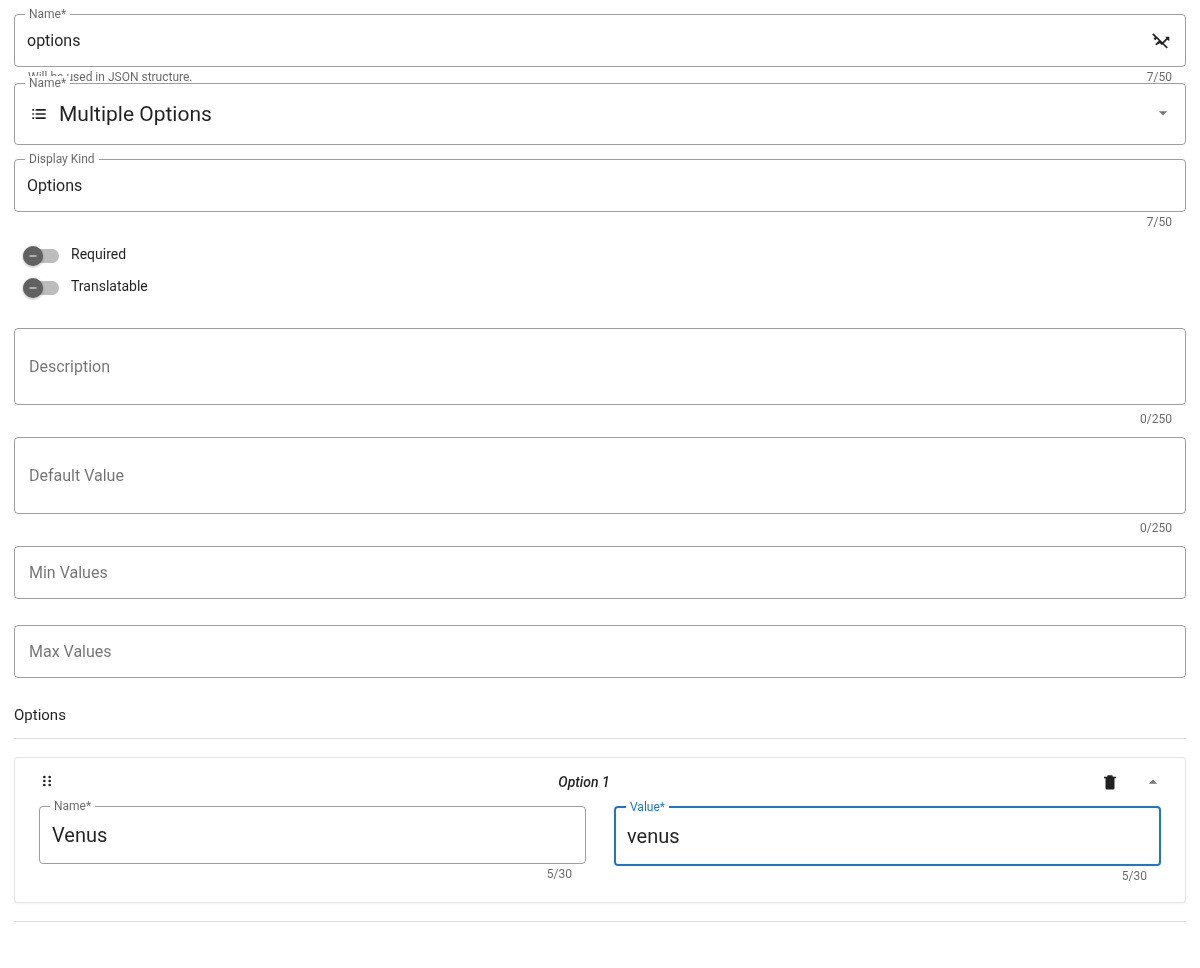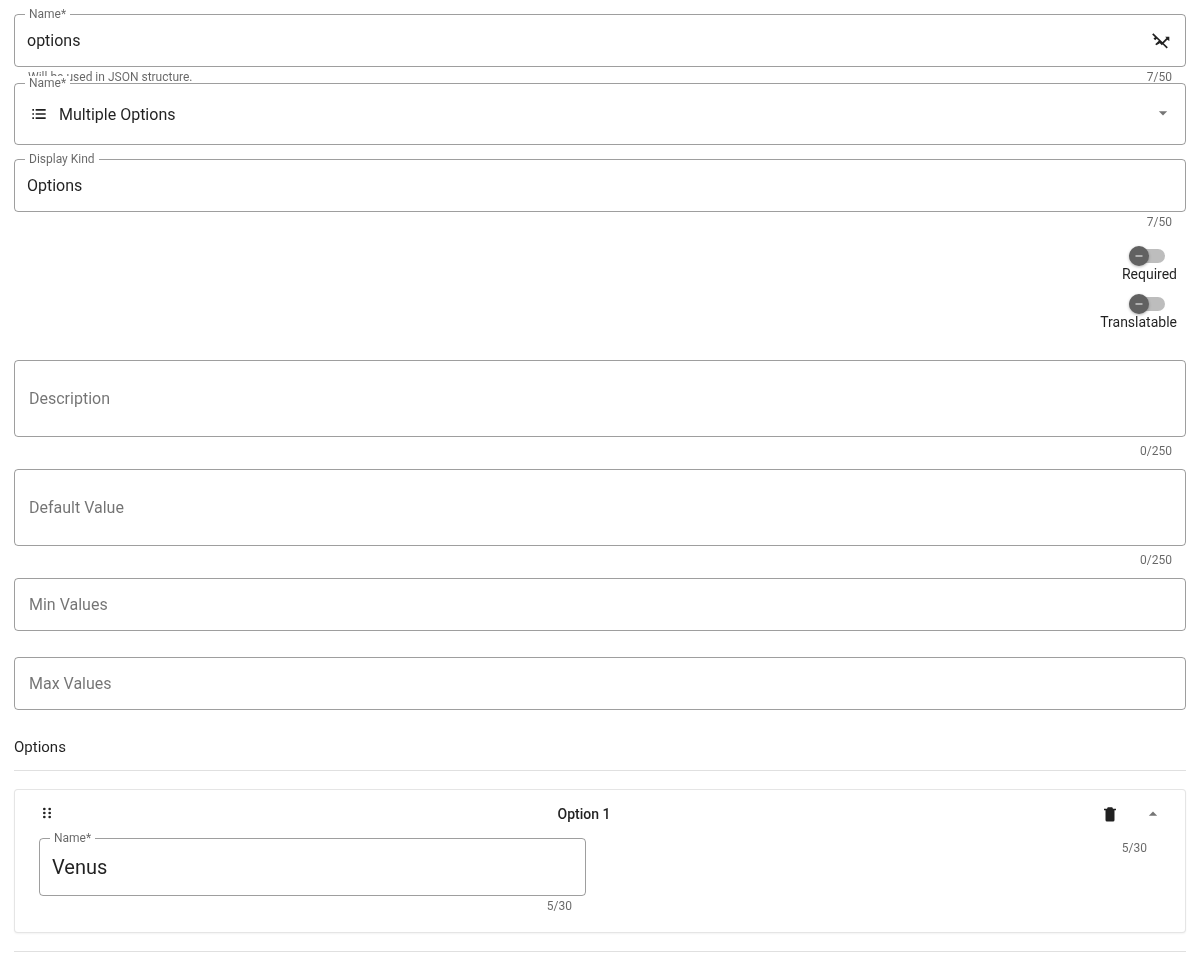--- a/index.html
+++ b/index.html
@@ -91,31 +91,30 @@
   width: 24px;
   height: 24px;
   margin-right: 8px;
   display: flex;
   align-items: center;
   justify-content: center;
   color: rgba(0,0,0,0.87);
 }
 .select-text {
   flex: 1;
-  font-size: 16px;
+  font-size: 21px;
   color: rgba(0,0,0,0.87);
 }
 .select-arrow {
   color: rgba(0,0,0,0.54);
 }
 .switch-row {
   display: flex;
-  align-items: flex-end;
+  align-items: flex-start;
   padding: 6px 9px;
-  flex-direction: column;
 }
 .switch {
   position: relative;
   width: 36px;
   height: 20px;
   margin-right: 12px;
   cursor: pointer;
 }
 .switch-track {
   position: absolute;
@@ -197,20 +196,21 @@
   cursor: grab;
   color: rgba(0,0,0,0.87);
   margin-right: 12px;
 }
 .option-title {
   flex: 1;
   text-align: center;
   font-size: 14px;
   color: rgba(0,0,0,0.87);
   font-weight: 500;
+  font-style: italic;
 }
 .option-actions {
   display: flex;
   align-items: center;
   gap: 24px;
 }
 .icon-btn {
   cursor: pointer;
   color: rgba(0,0,0,0.87);
   display: flex;
@@ -393,20 +393,24 @@
     <div class="option-col">
       <div class="small-outlined">
         <span class="floating-label">Name*</span>
         <input type="text" value="Venus" style="">
       </div>
       <div class="counter-only">
         <span>5/30</span>
       </div>
     </div>
     <div class="option-col">
+      <div class="small-outlined focused">
+        <span class="floating-label">Value*</span>
+        <input type="text" value="venus" style="">
+      </div>
       <div class="counter-only">
         <span>5/30</span>
       </div>
     </div>
   </div>
 </div>
 
 <hr class="end-divider">
 
 </body></html>

